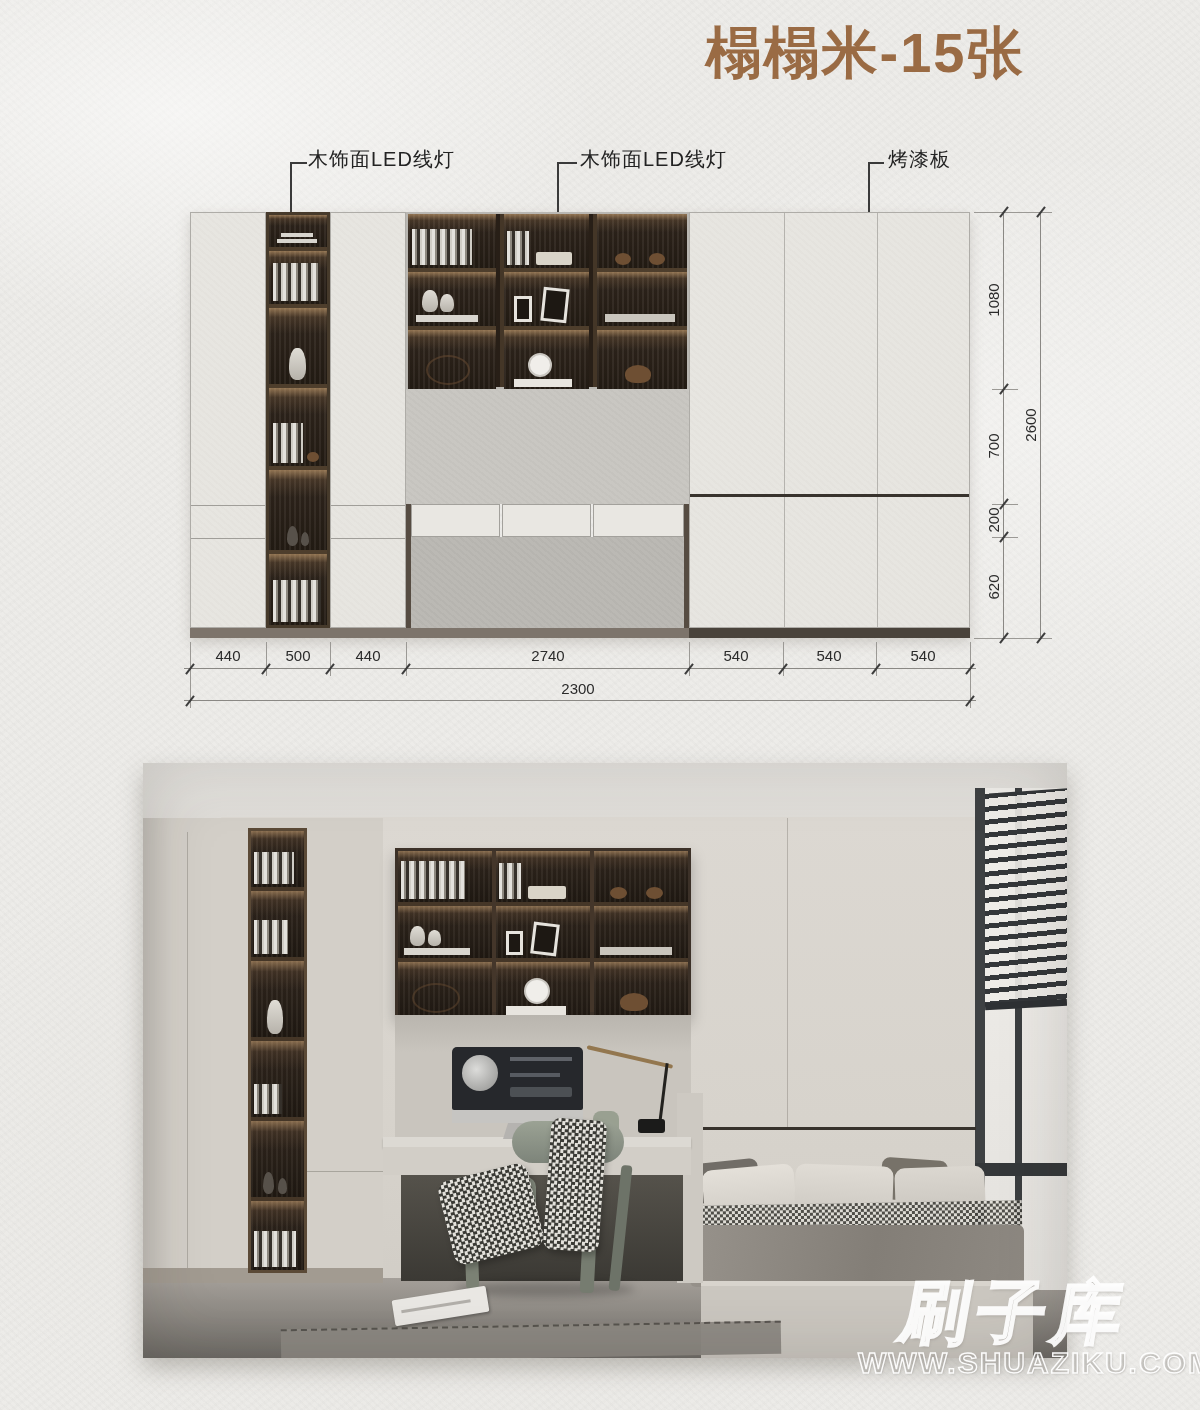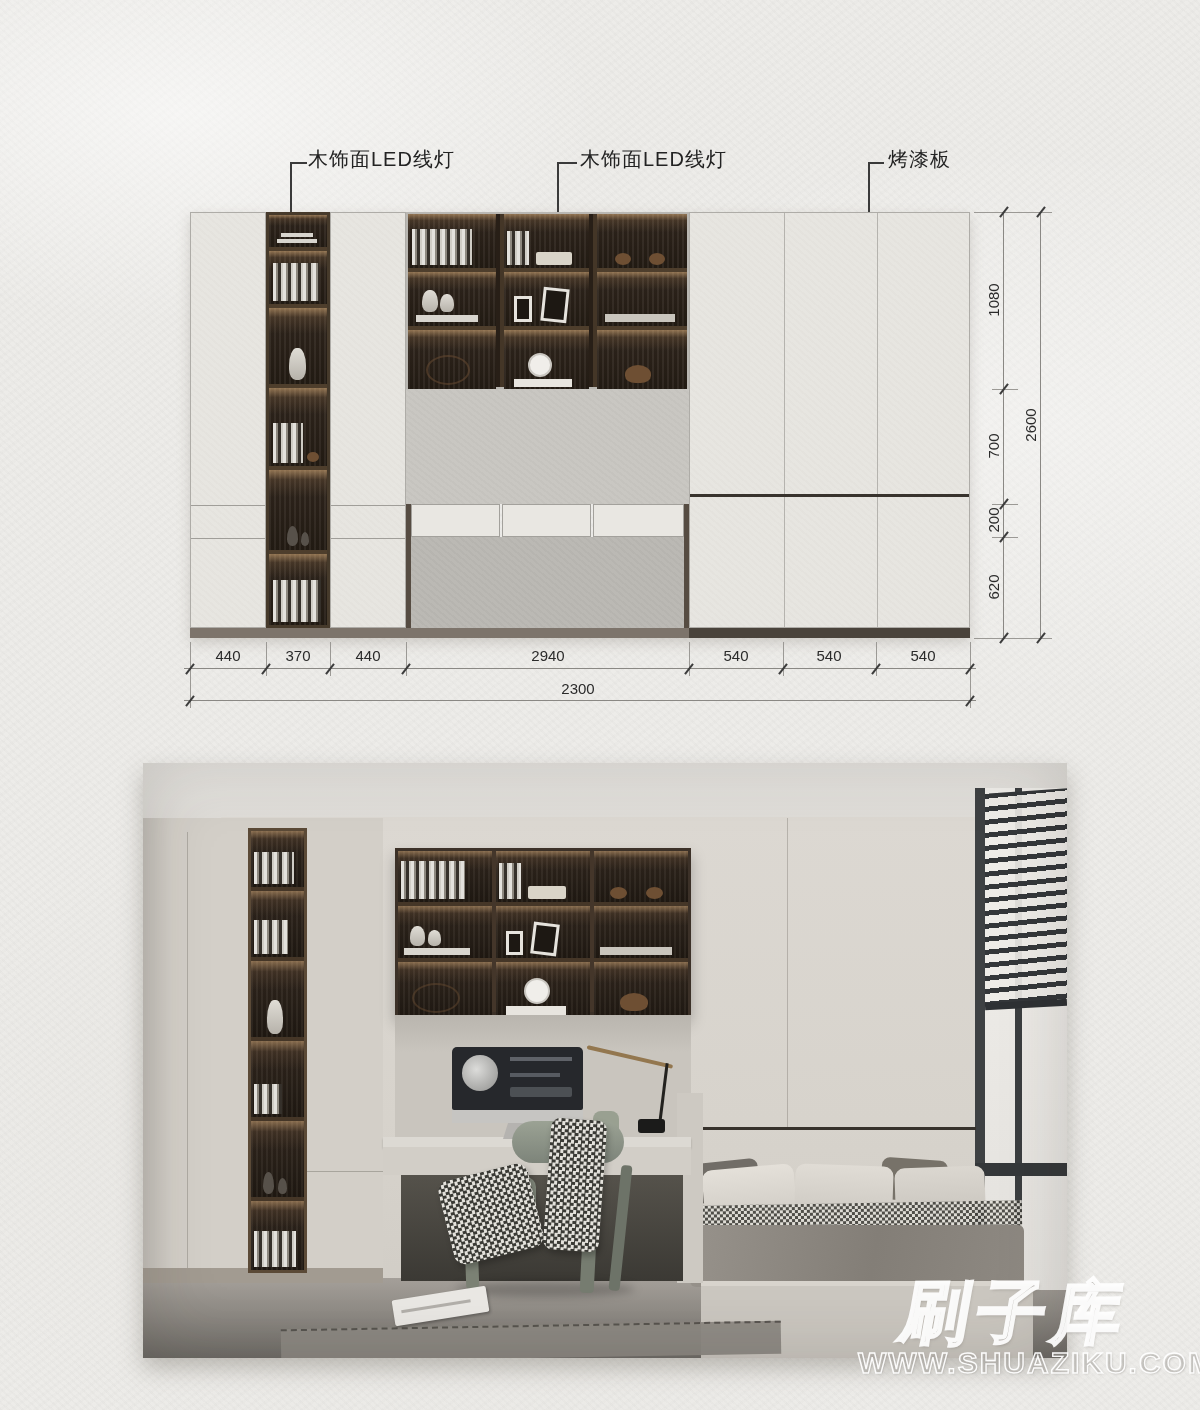--- a/index.html
+++ b/index.html
@@ -72,20 +72,21 @@
       color:rgba(255,255,255,0.10);
       -webkit-text-stroke:1.4px rgba(255,255,255,0.95);
       text-shadow:1px 1px 2px rgba(140,136,130,0.5); }
 </style>
 </head>
 <body>
 
 <div class="canvas">
   <div class="paper"></div>
 
+  <div class="title">榻榻米-15张</div>
 
   <div class="anno" style="left:308px;top:146px">木饰面LED线灯</div>
   <div class="anno" style="left:580px;top:146px">木饰面LED线灯</div>
   <div class="anno" style="left:888px;top:146px">烤漆板</div>
 
   <div class="lead" style="left:290px;top:162px;width:17px;height:2px"></div>
   <div class="lead" style="left:290px;top:162px;width:2px;height:67px"></div>
   <div class="dot" style="left:288px;top:228px"></div>
 
   <div class="lead" style="left:557px;top:162px;width:20px;height:2px"></div>
@@ -207,23 +208,23 @@
   <div class="tick" style="left:190px;top:669px"></div>
   <div class="tick" style="left:266px;top:669px"></div>
   <div class="tick" style="left:330px;top:669px"></div>
   <div class="tick" style="left:406px;top:669px"></div>
   <div class="tick" style="left:689px;top:669px"></div>
   <div class="tick" style="left:783px;top:669px"></div>
   <div class="tick" style="left:876px;top:669px"></div>
   <div class="tick" style="left:970px;top:669px"></div>
 
   <span class="dim dimh" style="left:228px;top:647px">440</span>
-  <span class="dim dimh" style="left:298px;top:647px">370</span>
+  <span class="dim dimh" style="left:298px;top:647px">500</span>
   <span class="dim dimh" style="left:368px;top:647px">440</span>
-  <span class="dim dimh" style="left:548px;top:647px">2940</span>
+  <span class="dim dimh" style="left:548px;top:647px">2740</span>
   <span class="dim dimh" style="left:736px;top:647px">540</span>
   <span class="dim dimh" style="left:829px;top:647px">540</span>
   <span class="dim dimh" style="left:923px;top:647px">540</span>
 
   <div class="hline" style="left:184px;top:700px;width:792px"></div>
   <div class="tick" style="left:190px;top:701px"></div>
   <div class="tick" style="left:970px;top:701px"></div>
   <span class="dim dimh" style="left:578px;top:680px">2300</span>
 
   <div class="yext" style="left:974px;top:212px;width:78px"></div>

